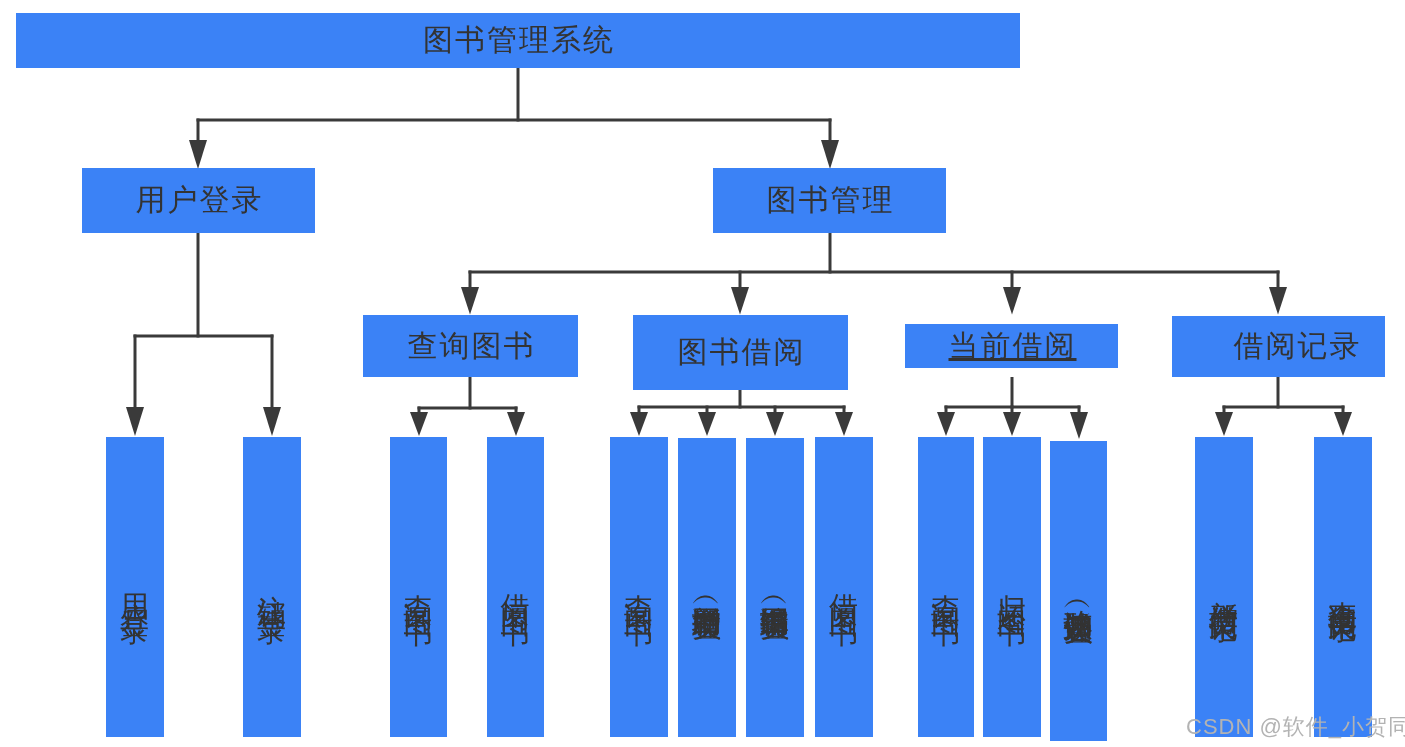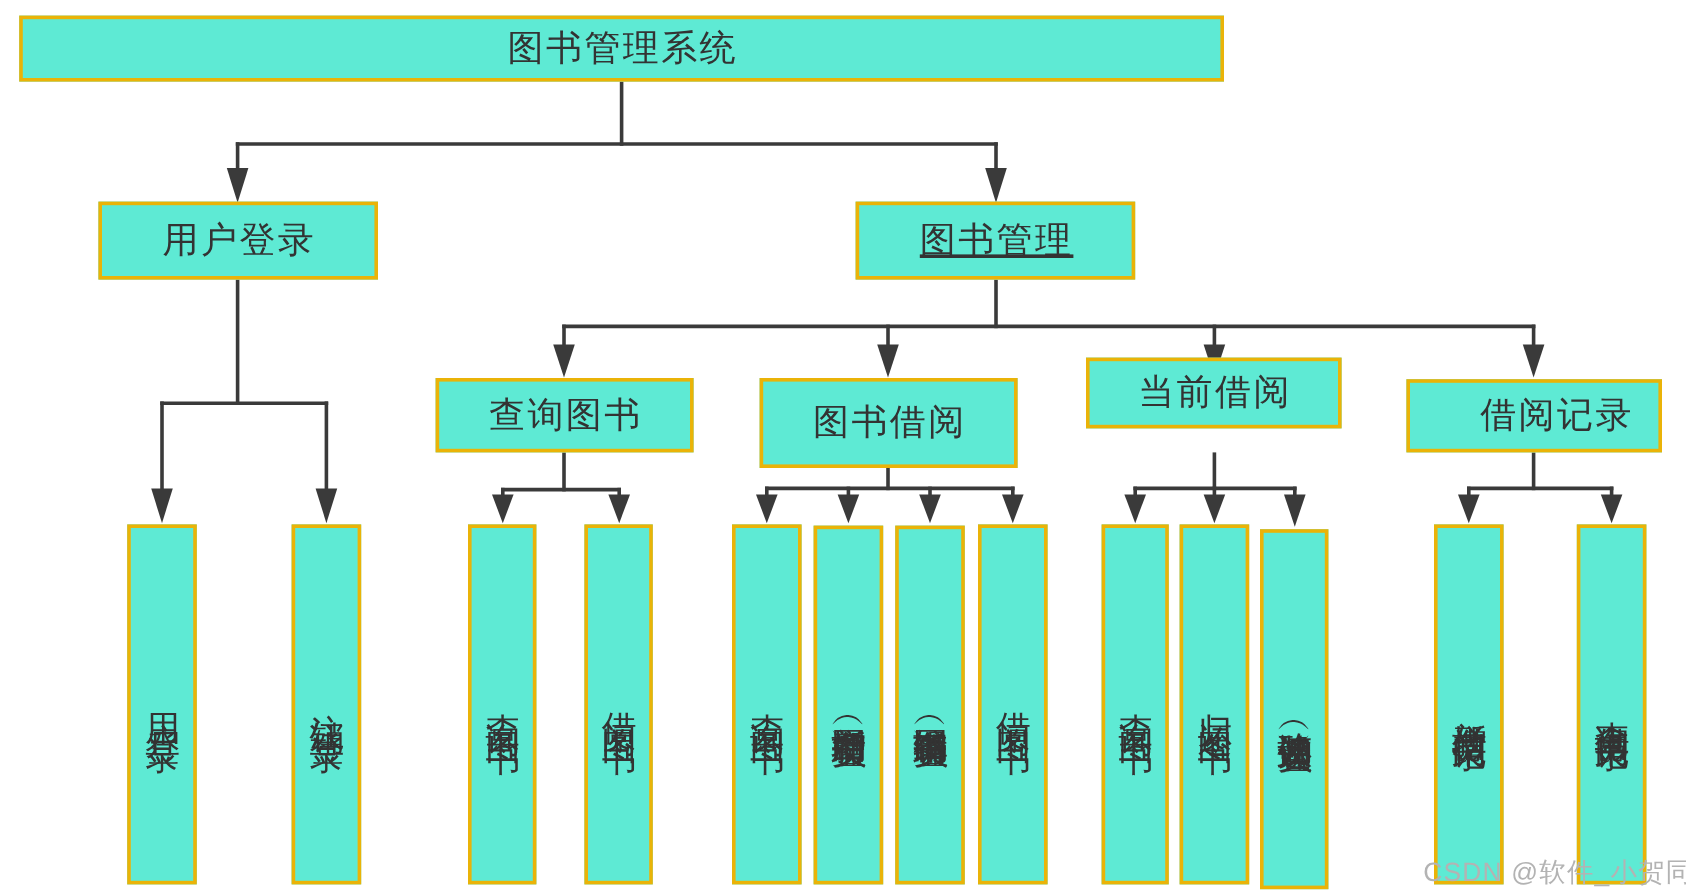--- a/index.html
+++ b/index.html
@@ -4,21 +4,21 @@
 <style>
   html,body { margin:0; padding:0; }
   body {
     width:1405px; height:747px; position:relative; overflow:hidden;
     background:#ffffff;
     font-family:"Liberation Sans", sans-serif;
   }
   .connectors { position:absolute; left:0; top:0; z-index:1; }
   .node {
     position:absolute; box-sizing:border-box;
-    border:3px solid #eab308; background:#5eead4;
+    border:3px solid #3b82f6; background:#3b82f6;
     display:flex; align-items:center; justify-content:center;
     color:#333333; z-index:2;
   }
   .h-node { font-size:30px; letter-spacing:2px; text-indent:2px; }
   .v-node {
     writing-mode:vertical-rl; text-orientation:mixed;
     font-size:29px;
   }
   .ls8 { letter-spacing:8px; }
   .ls3 { letter-spacing:3px; }
@@ -106,25 +106,25 @@
       <polygon points="1215,412 1233,412 1224,436" stroke="none"></polygon>
       <line x1="1343" y1="405.5" x2="1343" y2="414"></line>
       <polygon points="1334,412 1352,412 1343,436" stroke="none"></polygon>
     </g>
   </g>
 </svg>
 
 <div class="node h-node" style="left:16px; top:13px; width:1004px; height:55px;">图书管理系统</div>
 
 <div class="node h-node" style="left:82px; top:168px; width:233px; height:65px;">用户登录</div>
-<div class="node h-node" style="left:713px; top:168px; width:233px; height:65px;text-decoration:underline;">图书管理</div>
+<div class="node h-node" style="left:713px; top:168px; width:233px; height:65px;">图书管理</div>
 
 <div class="node h-node" style="left:363px; top:315px; width:215px; height:62px;">查询图书</div>
 <div class="node h-node" style="left:633px; top:315px; width:215px; height:75px;">图书借阅</div>
-<div class="node h-node" style="left:905px; top:298px; width:213px; height:59px;">当前借阅</div>
+<div class="node h-node" style="left:905px; top:324px; width:213px; height:44px;text-decoration:underline;">当前借阅</div>
 <div class="node h-node" style="left:1172px; top:316px; width:213px; height:61px;padding-left:36px;">借阅记录</div>
 
 <div class="node v-node ls8" style="left:106px; top:437px; width:58px; height:300px;">用户登录</div>
 <div class="node v-node ls8" style="left:243px; top:437px; width:58px; height:300px;">注销登录</div>
 
 <div class="node v-node ls8" style="left:390px; top:437px; width:57px; height:300px;">查询图书</div>
 <div class="node v-node ls8" style="left:487px; top:437px; width:57px; height:300px;">借阅图书</div>
 
 <div class="node v-node ls8" style="left:610px; top:437px; width:58px; height:300px;">查询图书</div>
 <div class="node v-node ls1" style="left:678px; top:438px; width:58px; height:299px;">新增图书（管理员）</div>

